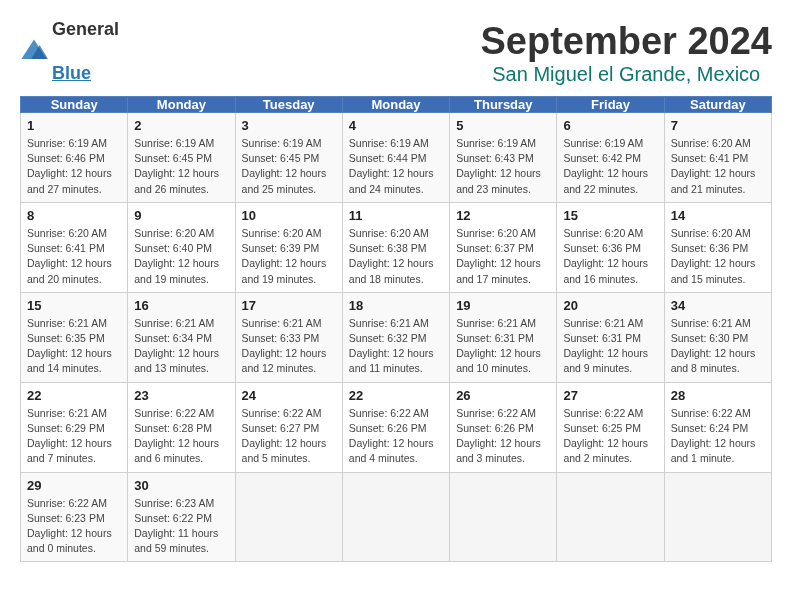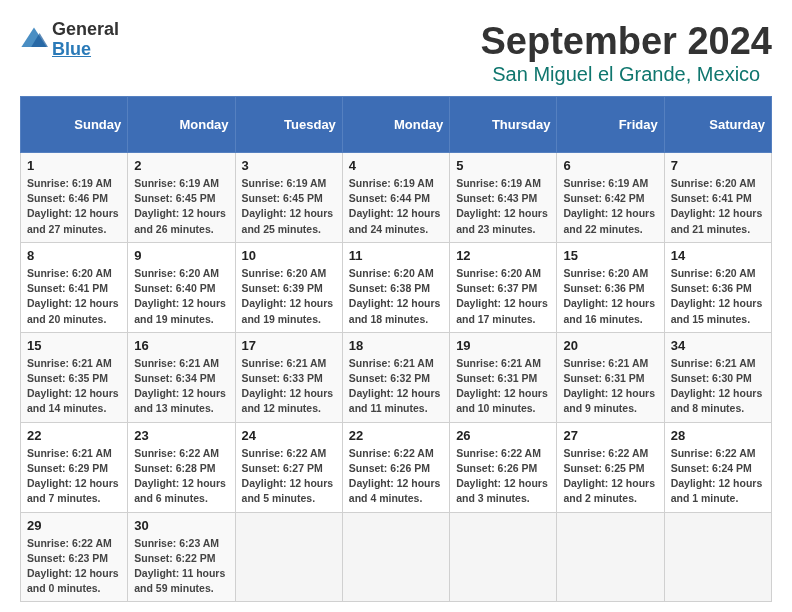--- a/index.html
+++ b/index.html
@@ -21,20 +21,21 @@
       align-items: center;
       gap: 4px;
     }
     .logo-text {
       display: flex;
       flex-direction: column;
       font-size: 18px;
       font-weight: bold;
       color: #333;
       line-height: 1.1;
+      gap: 24px;
     }
     .logo-text span:first-child { color: #333; }
     .logo-icon {
       width: 28px;
       height: 28px;
     }
     .title-section {
       text-align: center;
     }
     .month-title {
@@ -47,22 +48,22 @@
       color: #0f766e;
     }
     table {
       width: 100%;
       border-collapse: collapse;
       font-size: 11px;
     }
     thead tr th {
       background-color: #3d6db5;
       color: #fff;
-      padding: 20px 6px;
-      text-align: right;
+      padding: 0 6px;
+      text-align: center;
       font-size: 13px;
       font-weight: bold;
       border: 1px solid #5580c0;
     }
     tbody tr td {
       border: 1px solid #d0d0d0;
       padding: 5px 6px;
       vertical-align: top;
       width: calc(100% / 7);
       min-height: 80px;
@@ -75,21 +76,20 @@
       font-size: 13px;
       font-weight: bold;
       color: #222;
       display: block;
       margin-bottom: 3px;
     }
     .day-info {
       color: #444;
       font-size: 10.5px;
       line-height: 1.45;
-      font-weight: bold;
     }
     .empty-cell {
       background: #f5f5f5 !important;
     }
   </style>
 </head>
 <body>
 
 <div class="header-section">
   <div class="logo">

